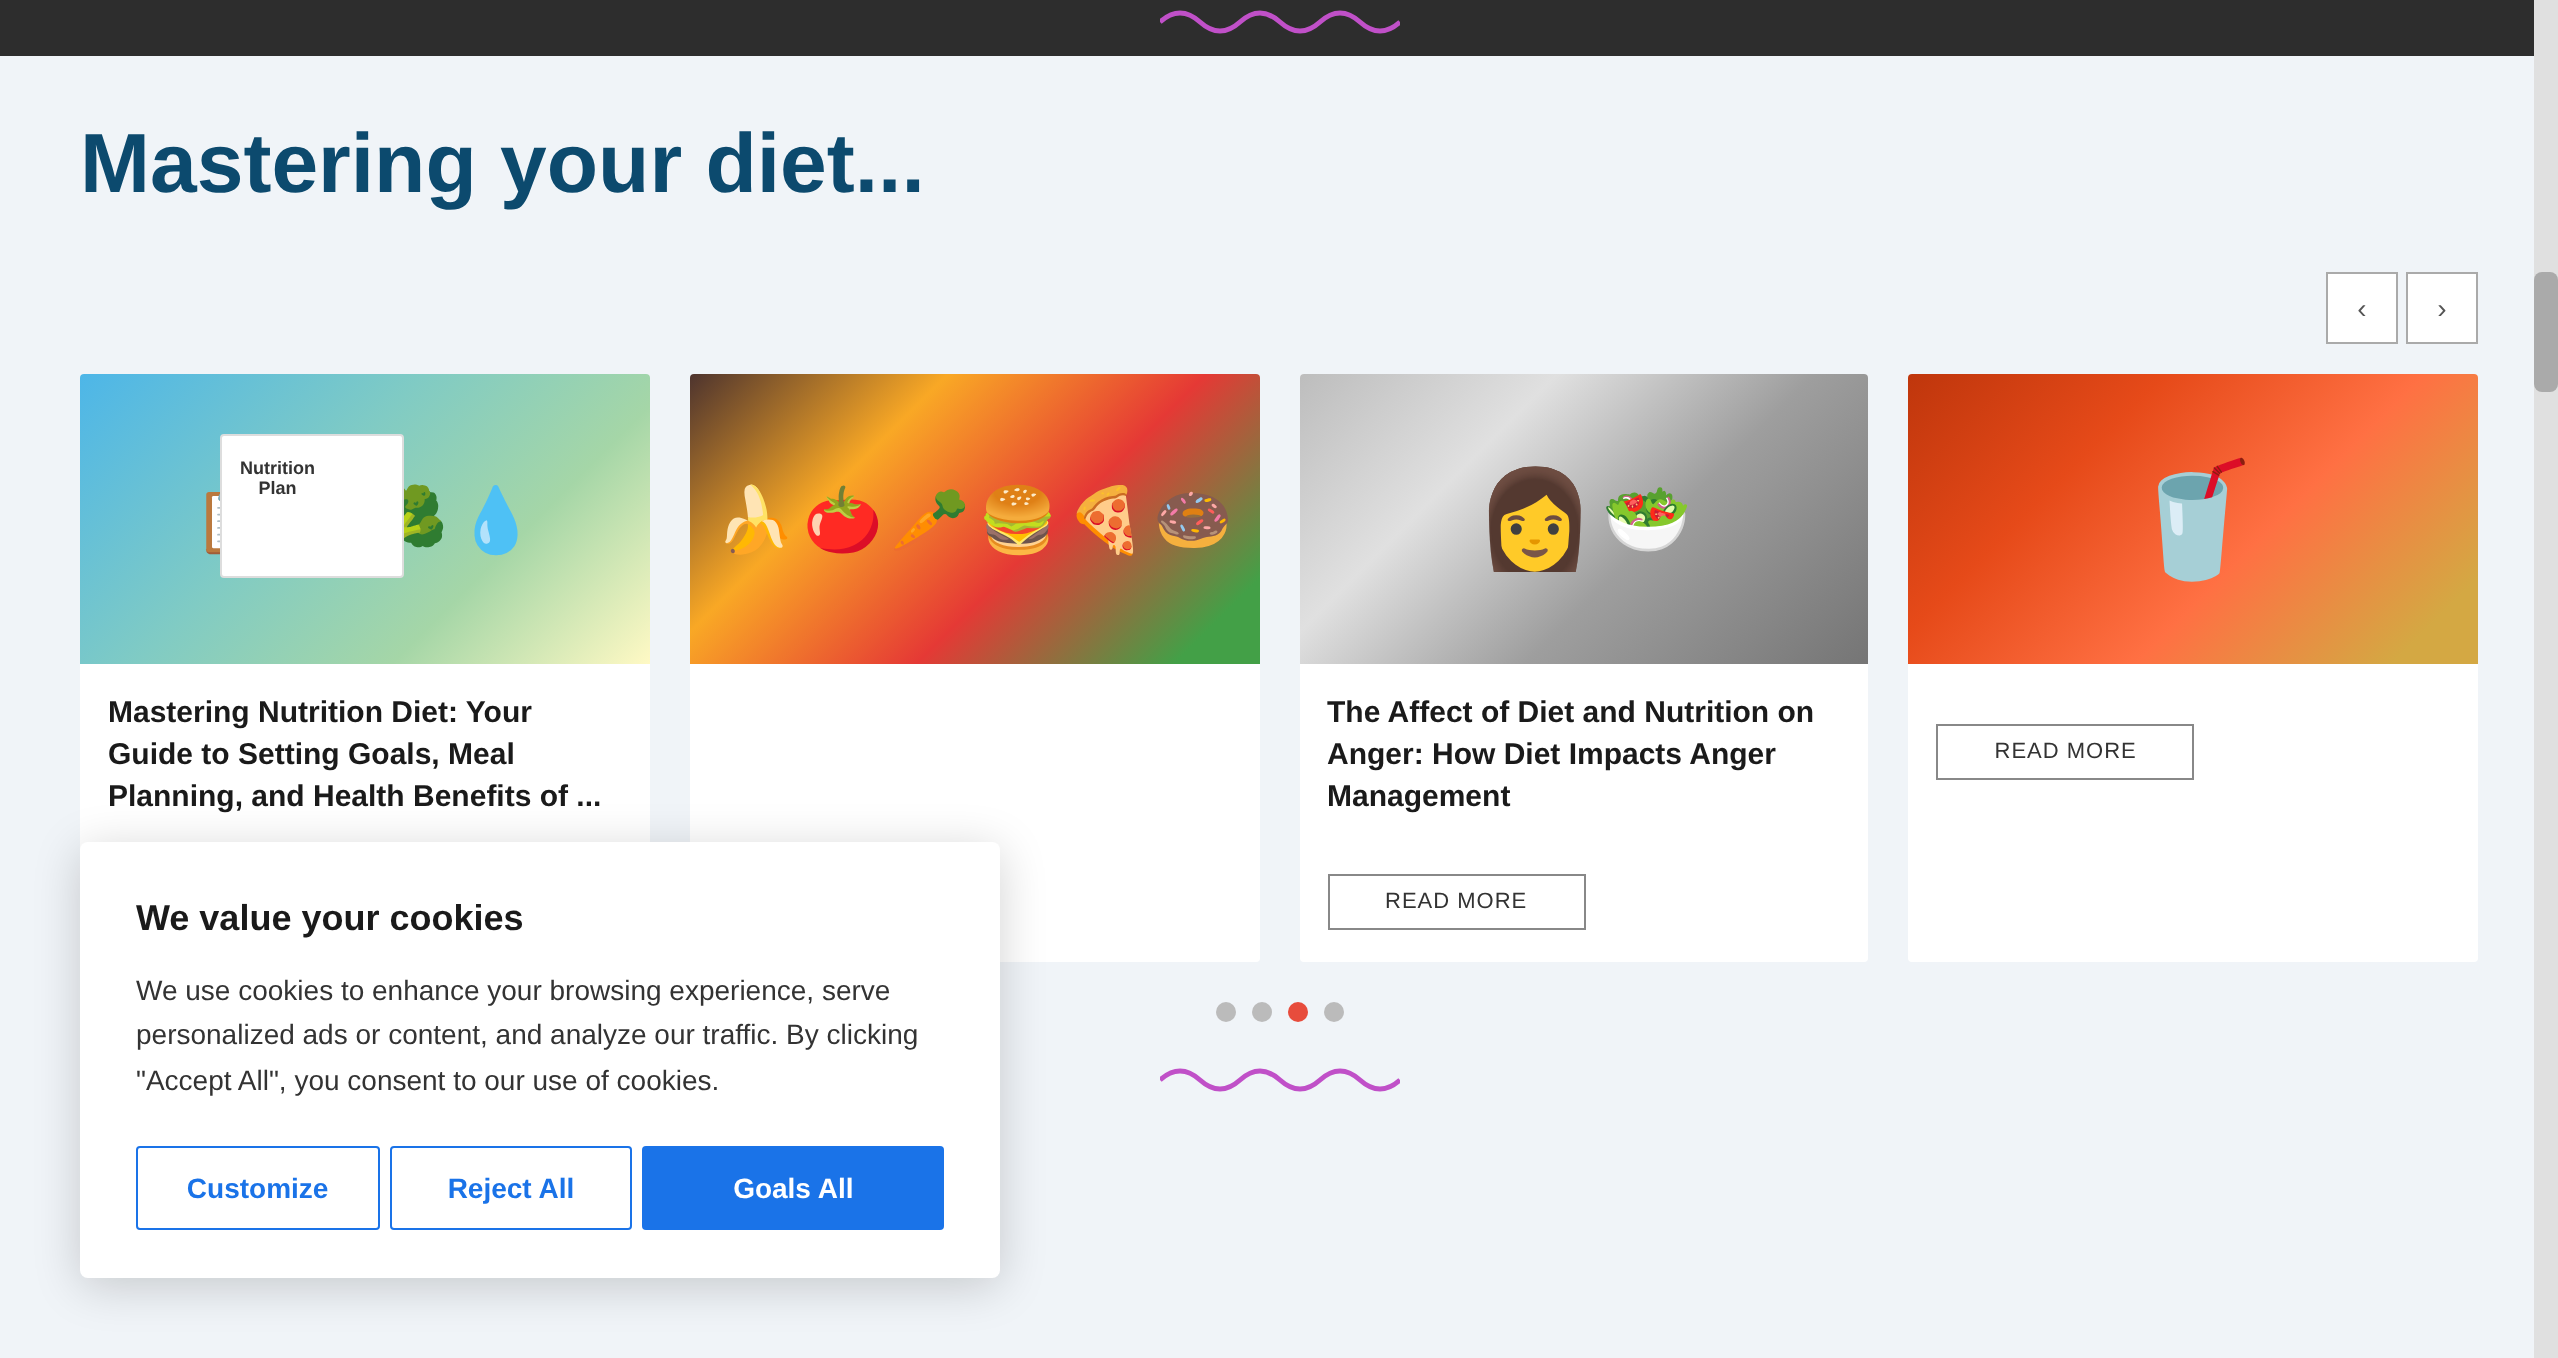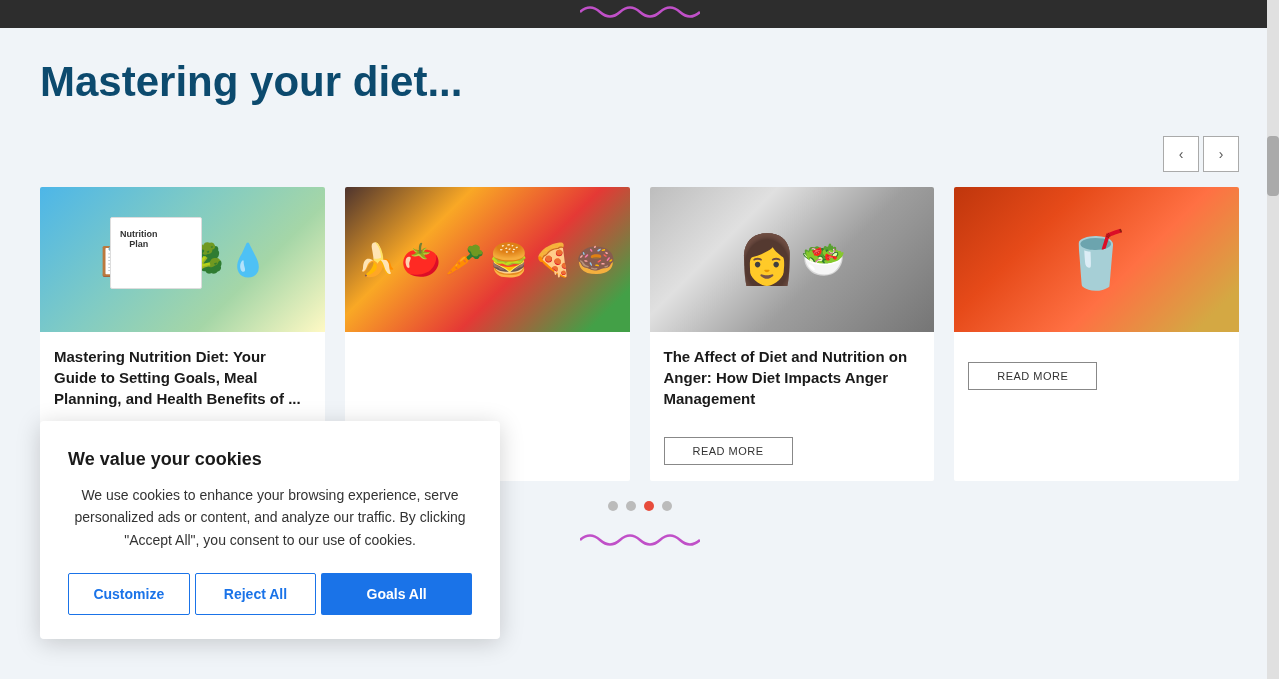--- a/index.html
+++ b/index.html
@@ -190,21 +190,20 @@
       font-size: 18px;
       font-weight: 700;
       color: #1a1a1a;
       margin-bottom: 14px;
     }
     .cookie-text {
       font-size: 14px;
       color: #333;
       line-height: 1.6;
       margin-bottom: 22px;
-      text-align: center;
     }
     .cookie-buttons {
       display: flex;
       gap: 5px;
     }
     .btn-customize {
       flex: 1;
       padding: 12px 8px;
       border: 1.5px solid #1a73e8;
       background: #fff;

